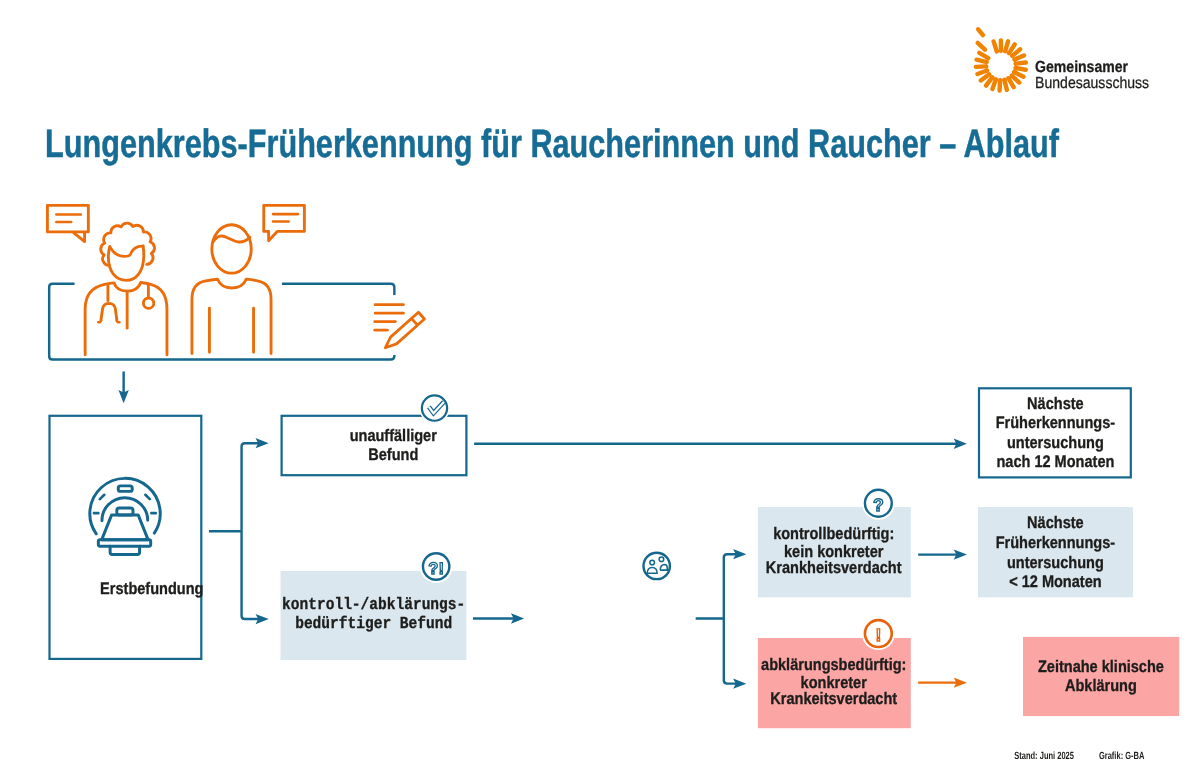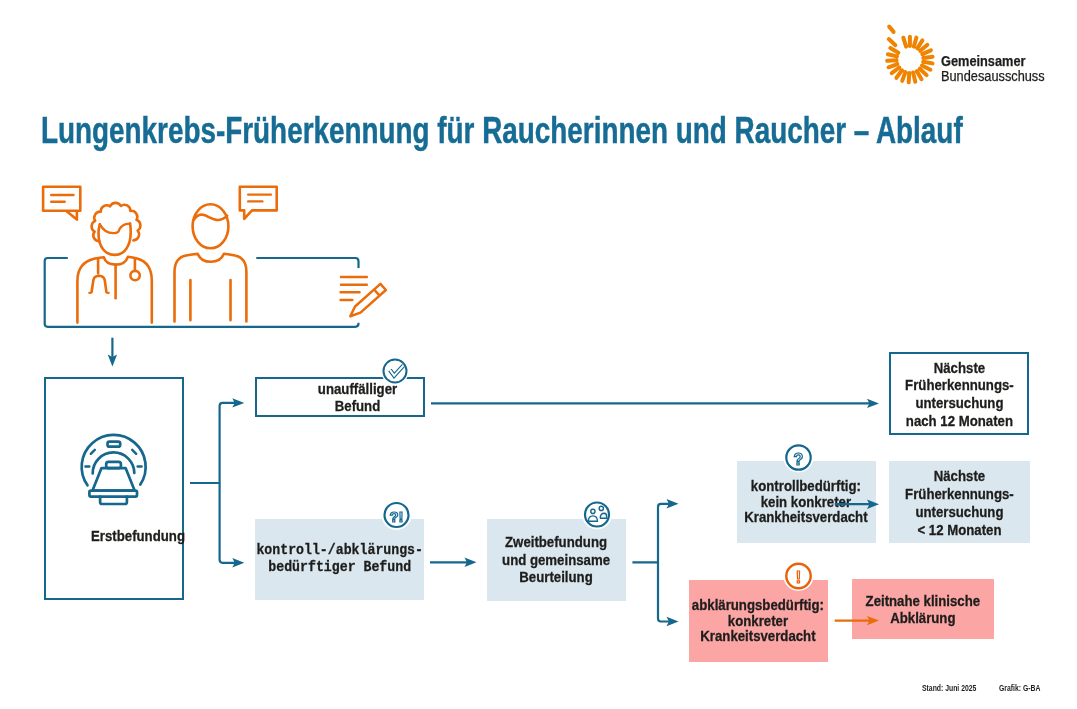--- a/index.html
+++ b/index.html
@@ -24,42 +24,39 @@
 <body>
 <div id="page">
 
   <div id="title">Lungenkrebs-Früherkennung für Raucherinnen und Raucher – Ablauf</div>
 
   <div id="logotxt"><b>Gemeinsamer</b><br>Bundesausschuss</div>
 
   <div class="box wbox lbl" style="left:44px;top:377px;width:140px;height:223px;padding-top:94px;box-sizing:border-box;padding-left:48px;">
       <span>Erstbefundung</span>
     </div>
-  <div class="box wbox lbl" style="left:255px;top:377px;width:170px;height:40px;padding-left:35px;">
+  <div class="box wbox lbl" style="left:255px;top:377px;width:170px;height:56px;padding-left:35px;">
       <span>unauffälliger Befund</span>
     </div>
   <div class="box blue lbl" style="left:255px;top:518.5px;width:169px;height:81px;font-family:Liberation Mono, monospace;">
       <span>kontroll-/abklärungs-<br>bedürftiger Befund</span>
     </div>
-  <div class="box blue lbl" style="left:487px;top:518.5px;width:139px;height:82px;">
-      <span>Zweitbefundung<br>und gemeinsame<br>Beurteilung</span>
-    </div>
-  <div class="box blue lbl" style="left:688.5px;top:460.5px;width:139px;height:82px;line-height:15.4px;margin-left:48px;">
+  <div class="box blue lbl" style="left:688.5px;top:460.5px;width:139px;height:82px;line-height:15.4px;">
       <span>kontrollbedürftig:<br>kein konkreter<br>Krankheitsverdacht</span>
     </div>
   <div class="box or  lbl" style="left:688.5px;top:579.5px;width:139px;height:82px;line-height:15.4px;">
       <span>abklärungsbedürftig:<br>konkreter<br>Krankeitsverdacht</span>
     </div>
   <div class="box wbox lbl" style="left:889px;top:351.5px;width:140px;height:83.5px;line-height:17.8px;padding-top:2px;box-sizing:border-box;">
       <span>Nächste<br>Früherkennungs-<br>untersuchung<br>nach 12 Monaten</span>
     </div>
   <div class="box blue lbl" style="left:888.5px;top:460.5px;width:141.5px;height:82.5px;line-height:17.8px;padding-top:2px;box-sizing:border-box;">
       <span>Nächste<br>Früherkennungs-<br>untersuchung<br>&lt; 12 Monaten</span>
     </div>
-  <div class="box or  lbl" style="left:852px;top:579px;width:141.5px;height:60px;line-height:17.4px;">
+  <div class="box or  lbl" style="left:930px;top:579px;width:141.5px;height:72px;line-height:17.4px;">
       <span>Zeitnahe klinische<br>Abklärung</span>
     </div>
 
   <div id="foot">
       <span style="position:absolute;left:922px;">Stand: Juni 2025</span>
       <span style="position:absolute;left:999px;">Grafik: G-BA</span>
     </div>
 
   <svg width="1077" height="709" viewBox="0 0 1077 709">
     <defs></defs>

